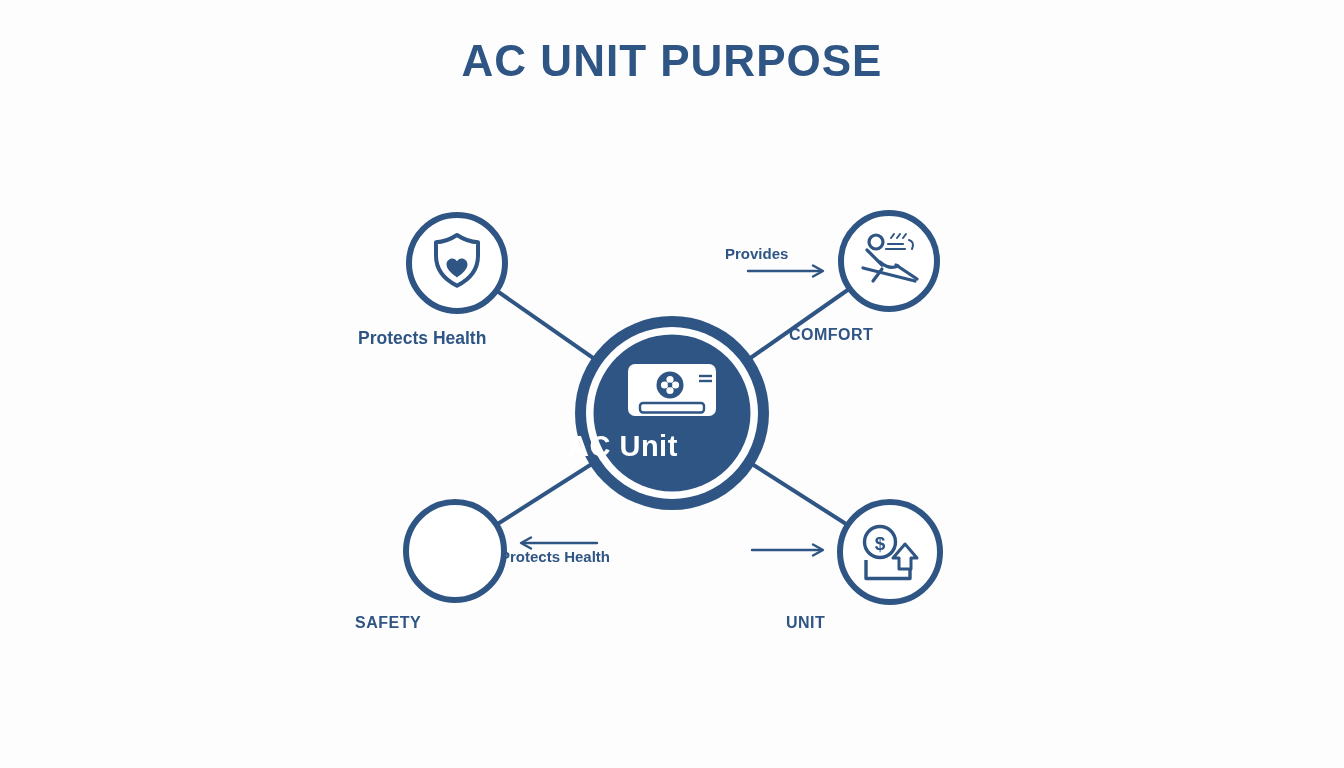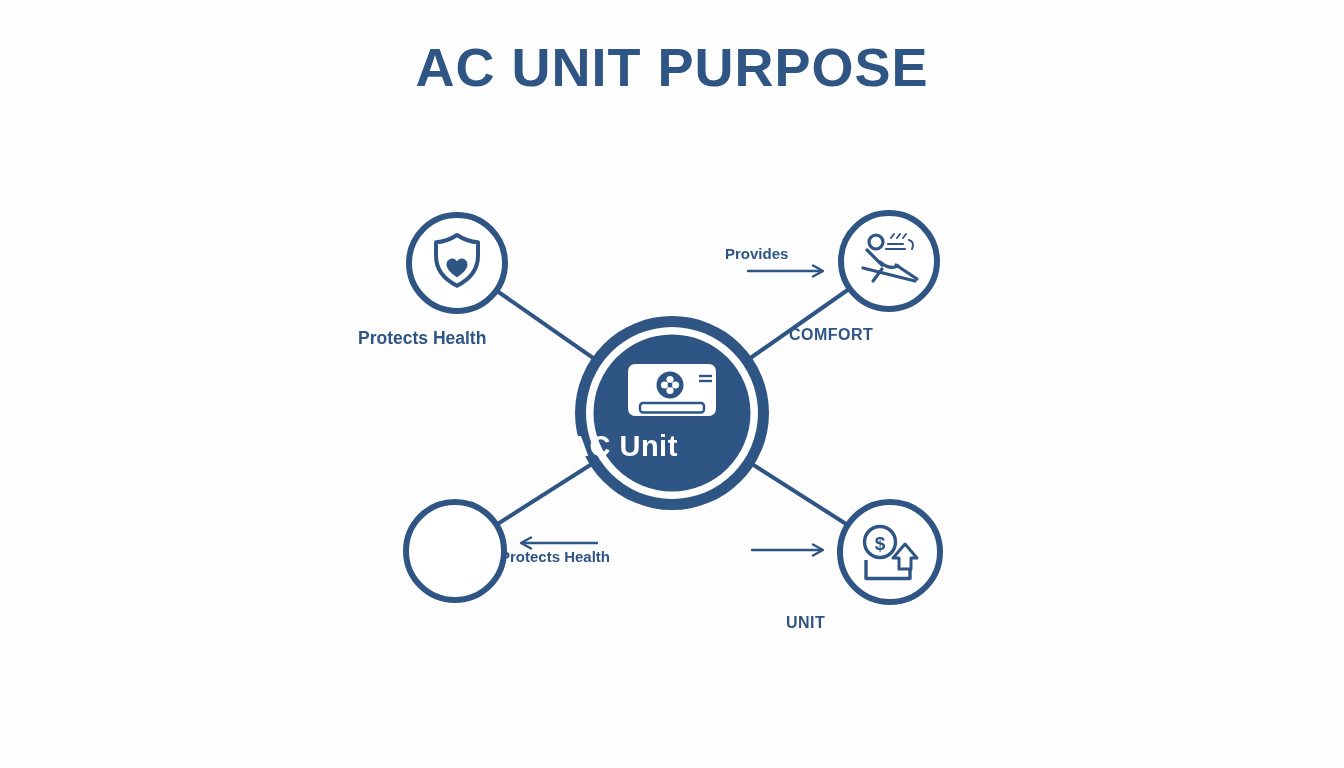--- a/index.html
+++ b/index.html
@@ -12,21 +12,21 @@
   body{
     background:var(--bg);
     font-family:"Liberation Sans","DejaVu Sans",sans-serif;
     color:var(--accent);
     position:relative;
   }
   .stage{position:absolute;inset:0;width:1344px;height:768px;}
   .title{
     position:absolute;top:36px;left:0;width:100%;
     text-align:center;
-    font-size:54px;font-weight:800;letter-spacing:1px;
+    font-size:44px;font-weight:800;letter-spacing:1px;
     color:var(--accent);
   }
   svg.diagram{position:absolute;inset:0;}
   .lbl{
     position:absolute;text-align:left;font-weight:700;color:var(--accent);
   }
   .node-caption{font-size:16px;letter-spacing:.5px;}
   .node-caption-mixed{font-size:17.5px;}
   .annot{font-size:15px;line-height:16.5px;}
   .center-label{
@@ -135,20 +135,21 @@
       </g>
     </g>
   </svg>
 
   <div class="lbl center-label" style="top:430px;left:568px;width:200px;">AC Unit</div>
 
   <div class="lbl node-caption-mixed" style="top:328px;left:358px;width:200px;">Protects Health</div>
 
   <div class="lbl node-caption" style="top:326px;left:789px;width:200px;">COMFORT</div>
 
+  <div class="lbl node-caption" style="top:614px;left:355px;width:200px;">SAFETY</div>
 
   <div class="lbl node-caption" style="top:614px;left:786px;width:200px;">UNIT</div>
 
   <div class="lbl annot" style="top:246px;left:725px;width:120px;">Provides</div>
 
   <div class="lbl annot" style="top:549px;left:500px;width:170px;">Protects Health</div>
 
 
 </div>
 

